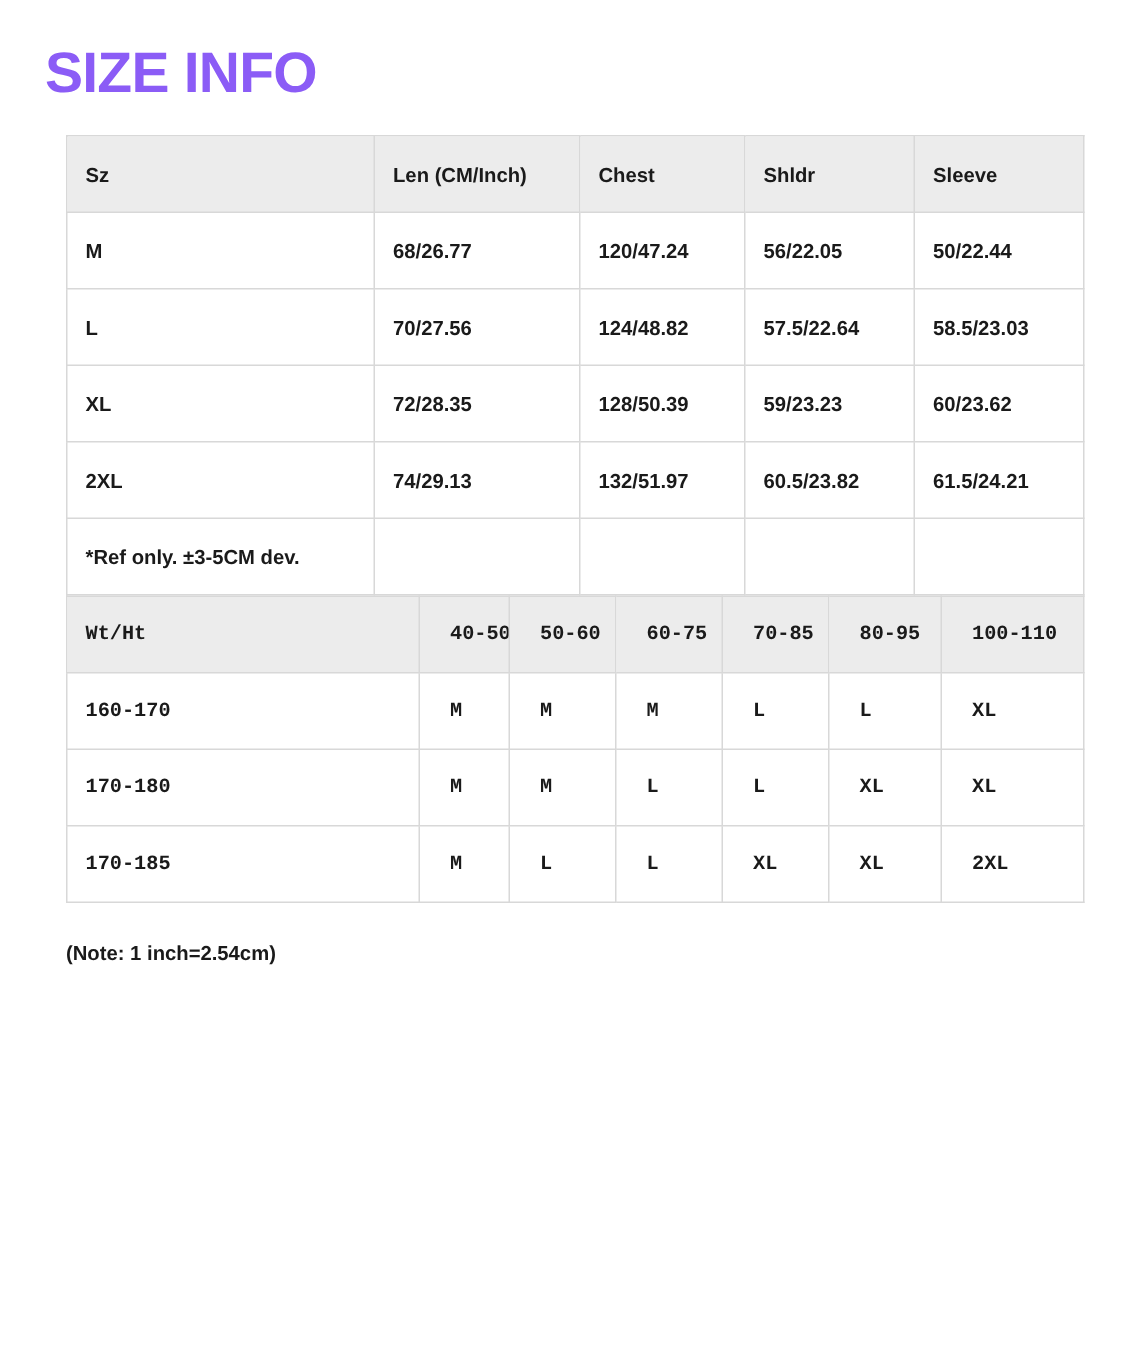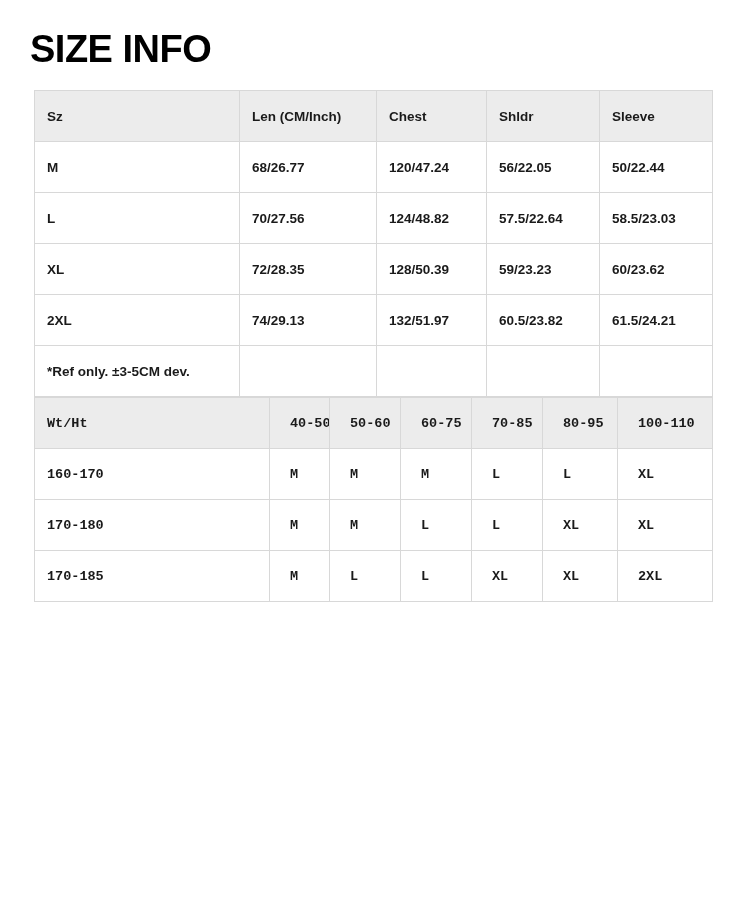--- a/index.html
+++ b/index.html
@@ -19,26 +19,26 @@
     padding: 20px 24px 0 24px;
     box-sizing: border-box;
     width: 750px;
   }
   .title {
     font-size: 38px;
     font-weight: bold;
     letter-spacing: -0.5px;
     margin: 10px 0 22px 6px;
     line-height: 1;
-    color: #000000;
+    color: #8b5cf6;
   }
   table {
     border-collapse: collapse;
     width: 678px;
-    margin-left: 10px;
+    margin-left: 20px;
     table-layout: fixed;
     padding-left: 20px;
   }
   table td, table th {
     border: 1px solid #d8d8d8;
     padding: 0 12px;
     height: 51px;
     font-size: 13.5px;
     font-weight: bold;
     text-align: left;
@@ -192,14 +192,15 @@
         <td class="data-cell">M</td>
         <td class="data-cell">L</td>
         <td class="data-cell">L</td>
         <td class="data-cell">XL</td>
         <td class="data-cell">XL</td>
         <td class="data-cell">2XL</td>
       </tr>
     </tbody>
   </table>
 
+  <div class="footnote">(Note: 1 inch=2.54cm)</div>
 
 </div>
 
 </body></html>

